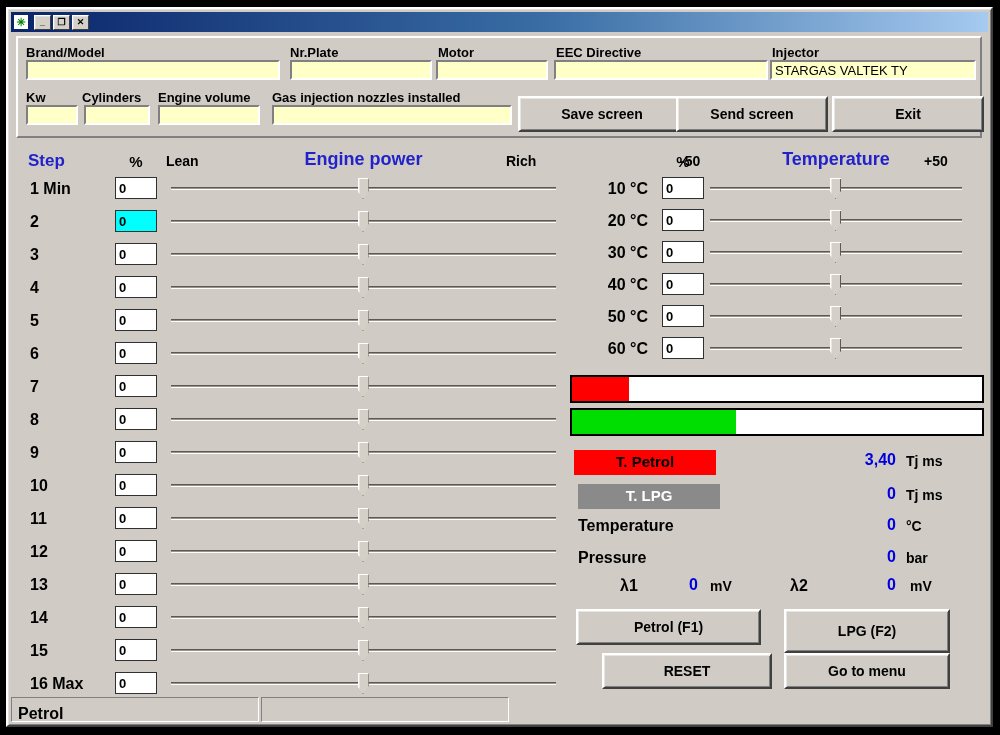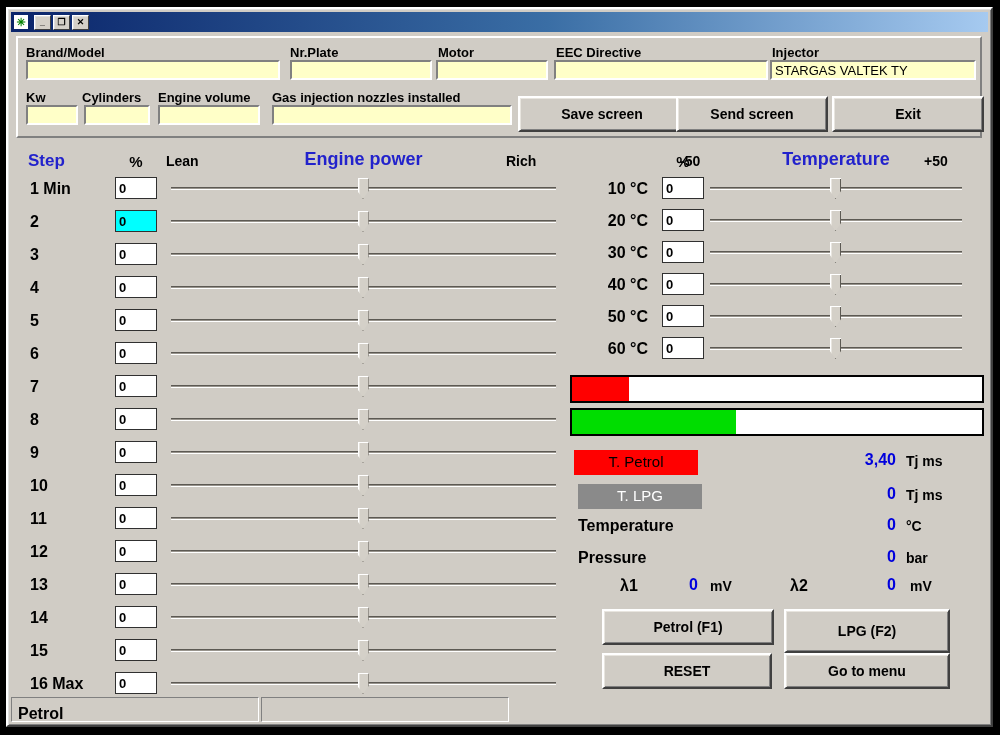--- a/index.html
+++ b/index.html
@@ -85,21 +85,21 @@
 
   
   .bar {
     position:absolute; left:562px; width:414px; height:28px;
     background:#fff; border:2px solid #000;
   }
   .bar-fill { height:100%; width:0; }
   .fill-red { background:#ff0000; }
   .fill-green { background:#00dd00; }
 
-  .chip { position:absolute; width:124px; height:25px; font-size:15px; font-weight:normal; text-align:center; line-height:24px; }
+  .chip { position:absolute; width:142px; height:25px; font-size:15px; font-weight:bold; text-align:center; line-height:24px; }
   .chip-red { background:#ff0000; color:#000; }
   .chip-gray { background:#8a8a8a; color:#fff; }
   .ro-label { position:absolute; font-size:16px; font-weight:bold; color:#000; white-space:nowrap; }
   .ro-value { position:absolute; left:760px; width:128px; text-align:right; font-size:16px; font-weight:bold; color:#0000dd; white-space:nowrap; }
   .ro-unit { position:absolute; left:898px; font-size:14px; font-weight:bold; color:#000; white-space:nowrap; }
 
   
   .statuspanel {
     position:absolute; bottom:3px; height:25px; background:#d0ccc5;
     border:1px solid; border-color:#808080 #ffffff #ffffff #808080;
@@ -355,21 +355,21 @@
   <span class="ro-value" style="top:539px">0</span>
   <span class="ro-unit" style="top:541px">bar</span>
 
   <span class="ro-label" style="left:612px;top:568px">λ1</span>
   <span class="ro-value" style="left:650px;width:40px;top:567px">0</span>
   <span class="ro-unit" style="left:702px;top:569px">mV</span>
   <span class="ro-label" style="left:782px;top:568px">λ2</span>
   <span class="ro-value" style="left:842px;width:46px;top:567px">0</span>
   <span class="ro-unit" style="left:902px;top:569px">mV</span>
 
-  <button class="btn" style="left:594px;top:600px;width:172px;height:36px">Petrol (F1)</button>
+  <button class="btn" style="left:568px;top:600px;width:185px;height:36px">Petrol (F1)</button>
   <button class="btn" style="left:776px;top:600px;width:166px;height:44px">LPG (F2)</button>
   <button class="btn" style="left:594px;top:644px;width:170px;height:36px">RESET</button>
   <button class="btn" style="left:776px;top:644px;width:166px;height:36px">Go to menu</button>
 
   <div class="statuspanel" style="left:3px;width:248px">Petrol</div>
   <div class="statuspanel" style="left:253px;width:248px"></div>
 
 </div>
 
 </body></html>

